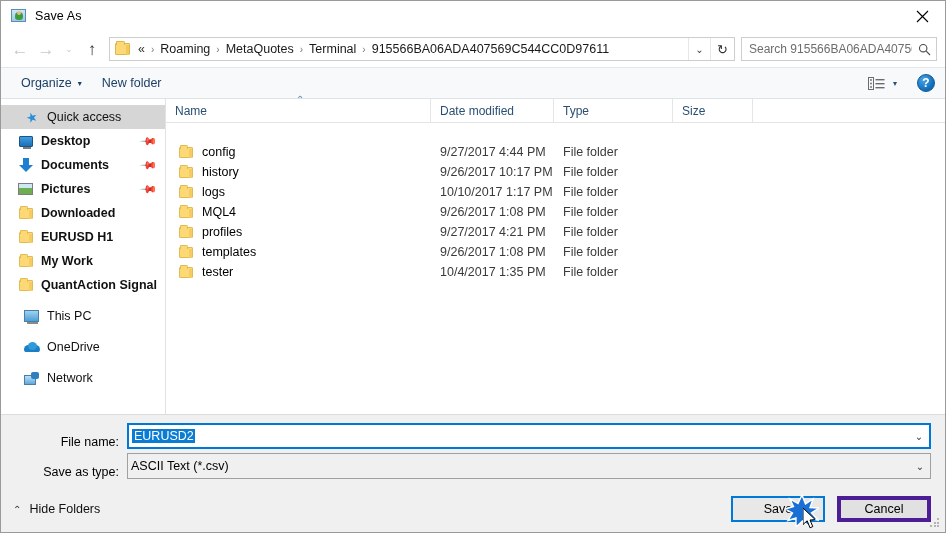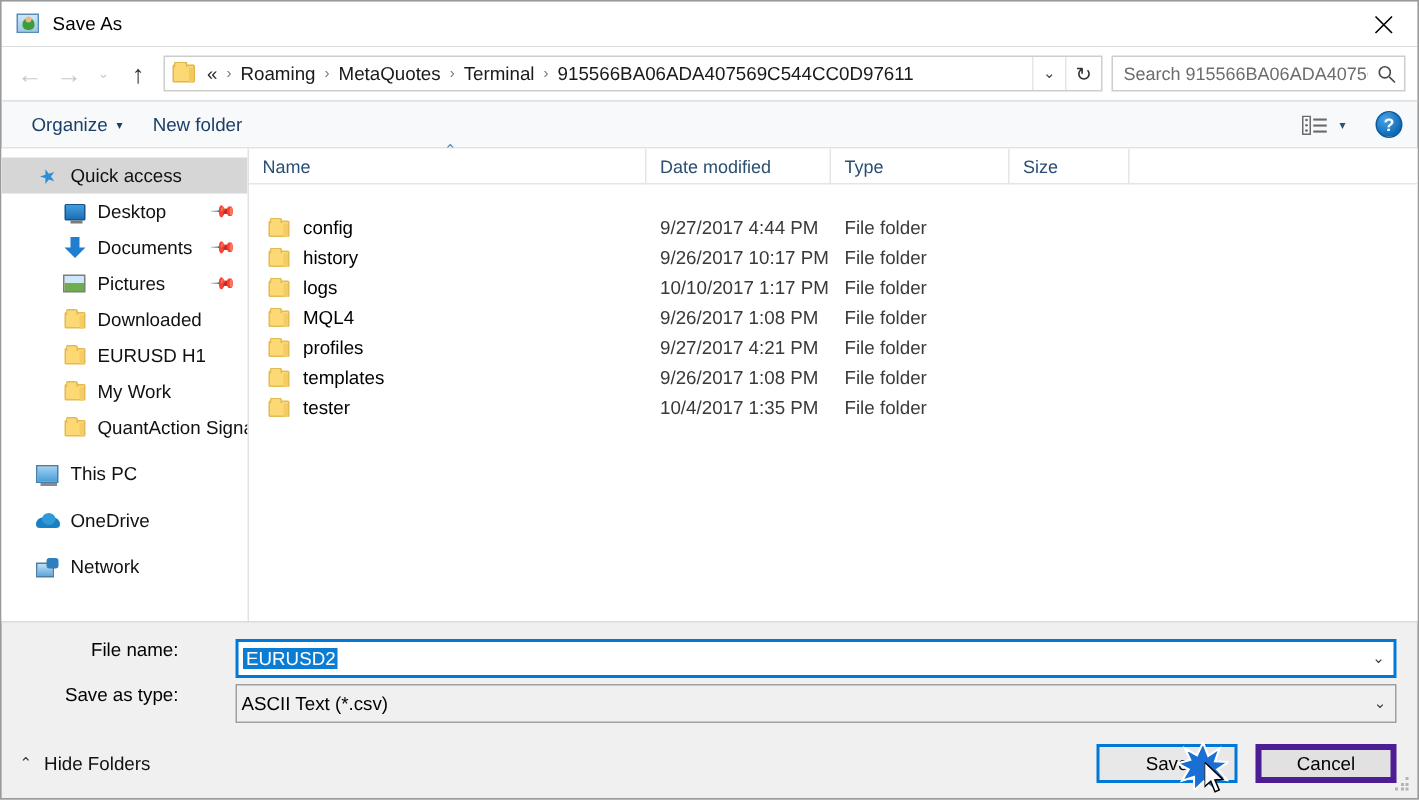--- a/index.html
+++ b/index.html
@@ -7,21 +7,21 @@
     width: 946px; height: 533px;
     font-family: "Liberation Sans", sans-serif;
     font-size: 12px;
     color: #000;
     background: #ffffff;
     overflow: hidden;
   }
   #dialog {
     position: relative;
     width: 946px; height: 533px;
-    background: #737373;
+    background: #c2410c;
     border: 1px solid #9a9a9a;
     display: flex;
     flex-direction: column;
   }
 
   
   .titlebar {
     height: 30px;
     background: #ffffff;
     display: flex;
@@ -235,21 +235,21 @@
     height: 24px;
     display: flex;
     align-items: center;
     padding-left: 22px;
     font-size: 12.5px;
     color: #111;
     white-space: nowrap;
     position: relative;
   }
   .nav-item.selected { background: #d6d6d6; }
-  .nav-item.indent { padding-left: 40px; }
+  .nav-item.indent { padding-left: 16px; font-weight: bold; }
   .nav-item.group { margin-top: 7px; padding-left: 22px; }
   .nav-ico {
     width: 17px; height: 16px;
     margin-right: 7px;
     flex: 0 0 auto;
     position: relative;
     display: flex; align-items: center; justify-content: center;
   }
   .nav-label { overflow: hidden; text-overflow: clip; }
   .pin {
@@ -427,25 +427,24 @@
 
   
   .formarea {
     flex: 0 0 auto;
     background: #f0f0f0;
     border-top: 1px solid #dcdcdc;
     padding: 11px 0 0 0;
   }
   .form-row {
     display: flex;
-    align-items: flex-start;
+    align-items: flex-end;
     height: 23px;
     margin-bottom: 7px;
     padding-right: 14px;
-    gap: 30px;
   }
   .form-label {
     width: 126px;
     flex: 0 0 126px;
     text-align: right;
     padding-right: 8px;
     font-size: 12.5px;
     color: #000;
   }
   .combo {

